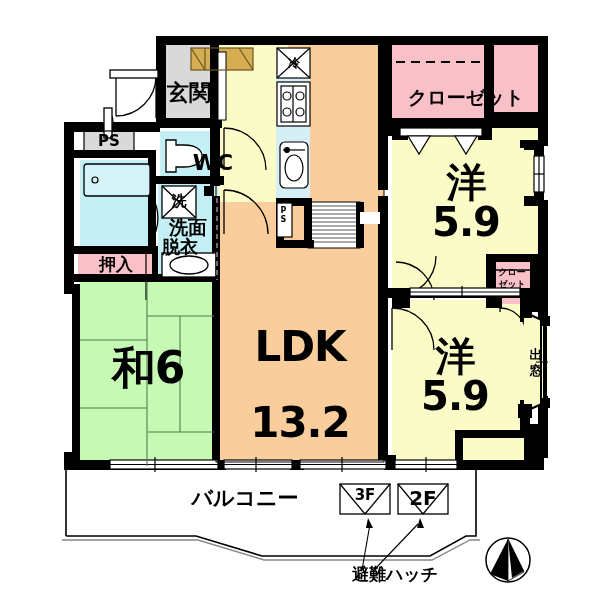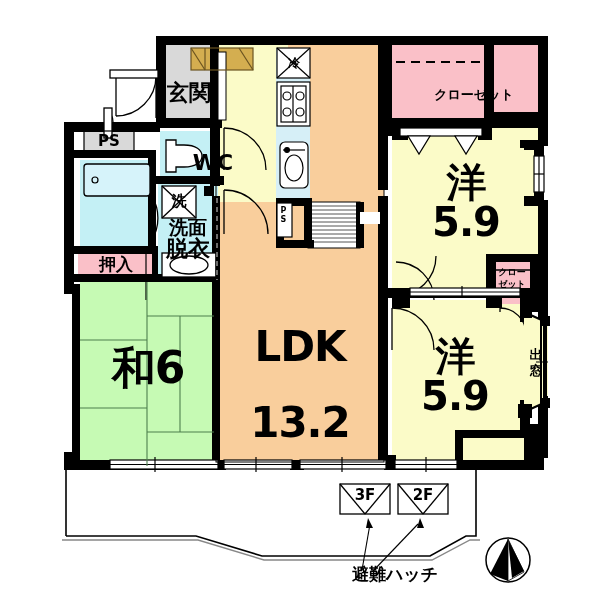--- a/index.html
+++ b/index.html
@@ -375,46 +375,47 @@
   <div class="lbl lbl-sm" style="left:84px;top:134px;width:50px;">PS</div>
 
   <div class="lbl lbl-xxs vert" style="left:279px;top:206px;">PS</div>
 
   <div class="lbl lbl-med" style="left:172px;top:152px;width:46px;margin-left:18px;">WC</div>
 
 
   <div class="lbl lbl-sm" style="left:168px;top:194px;width:22px;">洗</div>
 
   <div class="lbl lbl-med" style="left:160px;top:218px;width:56px;font-size:19px;">洗面</div>
-  <div class="lbl lbl-med" style="left:160px;top:238px;width:56px;font-size:22px;">脱衣</div>
+  <div class="lbl lbl-med" style="left:152px;top:238px;width:56px;font-size:18px;">脱衣</div>
 
   <div class="lbl lbl-sm" style="left:84px;top:256px;width:64px;font-size:17px;">押入</div>
 
   <div class="lbl lbl-xs" style="left:285px;top:57px;width:18px;">冷</div>
 
   <div class="lbl lbl-big" style="left:226px;top:326px;width:148px;font-size:42px;">LDK</div>
   <div class="lbl lbl-big" style="left:226px;top:370px;width:148px;font-size:42px;margin-top:32px;">13.2</div>
 
   <div class="lbl lbl-big" style="left:82px;top:346px;width:132px;font-size:44px;">
     <span>和</span><span>6</span>
   </div>
 
   <div class="lbl lbl-big" style="left:400px;top:162px;width:132px;font-size:40px;">洋</div>
   <div class="lbl lbl-big" style="left:400px;top:202px;width:132px;font-size:40px;">5.9</div>
 
   <div class="lbl lbl-big" style="left:392px;top:336px;width:126px;font-size:40px;">洋</div>
   <div class="lbl lbl-big" style="left:392px;top:376px;width:126px;font-size:40px;">5.9</div>
 
-  <div class="lbl lbl-med" style="left:392px;top:88px;width:148px;font-size:13px;padding-left:8px;">クローゼット</div>
+  <div class="lbl lbl-med" style="left:392px;top:88px;width:148px;font-size:19px;">クローゼット</div>
 
   <div class="lbl lbl-xxs" style="left:492px;top:268px;width:40px;font-size:9px;">クロー</div>
   <div class="lbl lbl-xxs" style="left:492px;top:280px;width:40px;font-size:9px;">ゼット</div>
 
   <div class="lbl lbl-xs" style="left:528px;top:348px;width:16px;font-size:13px;">出</div>
   <div class="lbl lbl-xs" style="left:528px;top:364px;width:16px;font-size:13px;">窓</div>
 
+  <div class="lbl lbl-med" style="left:150px;top:488px;width:190px;font-size:21px;">バルコニー</div>
 
   <div class="lbl lbl-sm" style="left:340px;top:488px;width:50px;font-size:15px;">3F</div>
-  <div class="lbl lbl-sm" style="left:398px;top:488px;width:50px;font-size:15px;">2F</div>
+  <div class="lbl lbl-sm" style="left:398px;top:488px;width:50px;font-size:20px;">2F</div>
 
   <div class="lbl lbl-sm" style="left:330px;top:566px;width:130px;font-size:17px;">避難ハッチ</div>
 
 </div>
 
 </body></html>

